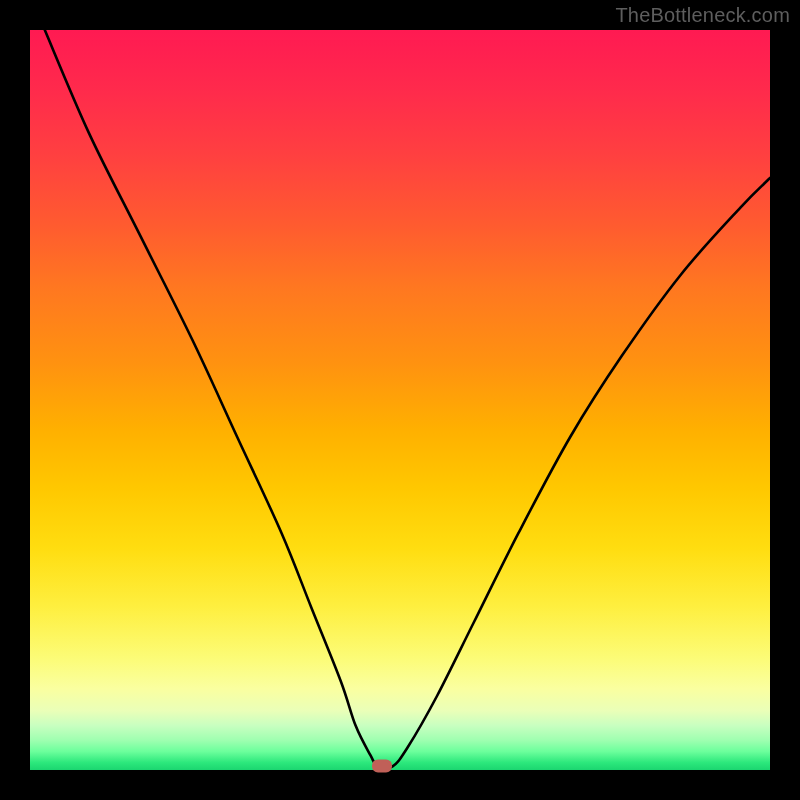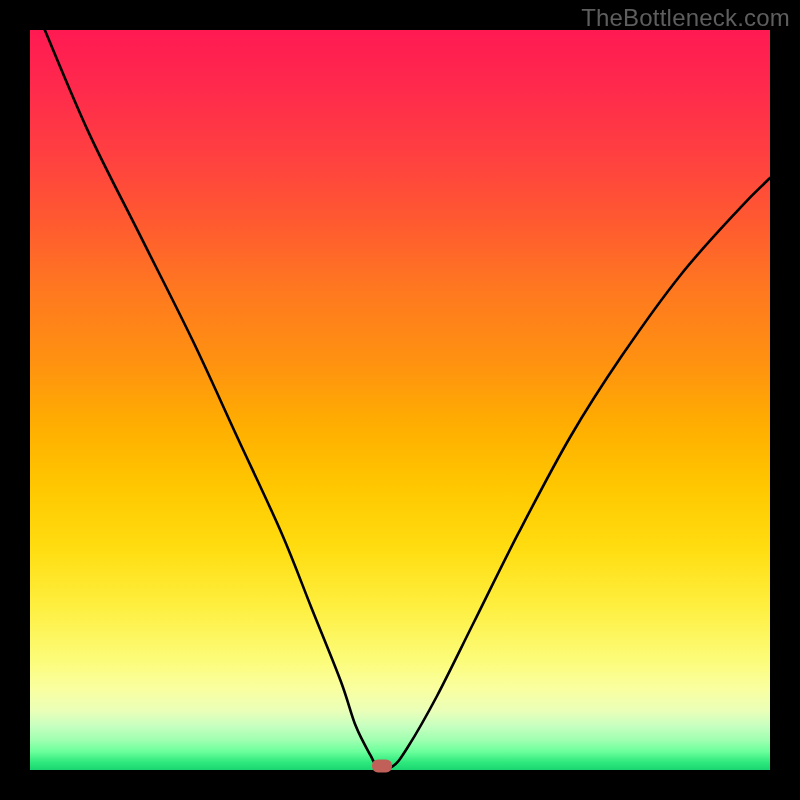--- a/index.html
+++ b/index.html
@@ -43,21 +43,21 @@
       #6cff9c 97.5%,
       #2ce87c 99%,
       #1bd670 100%
     );
   }
   .attrib {
     position: absolute;
     top: 4px;
     right: 10px;
     color: #5e5e5e;
-    font-size: 24px;
+    font-size: 20px;
     font-weight: 500;
     letter-spacing: 0.2px;
   }
   svg.curve {
     position: absolute;
     left: 0; top: 0;
     width: 100%;
     height: 100%;
   }
   .marker {

